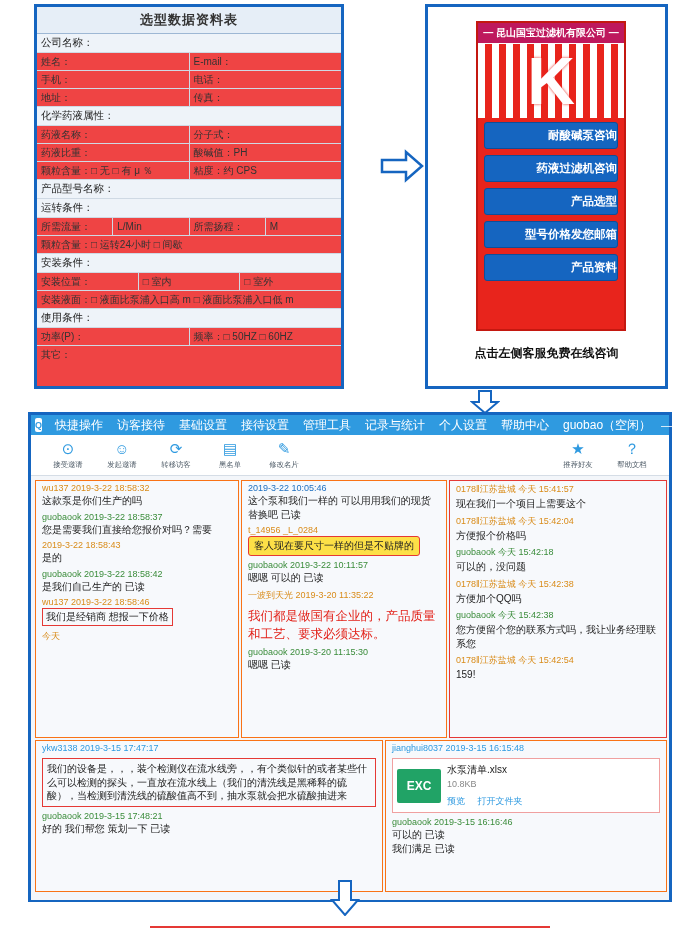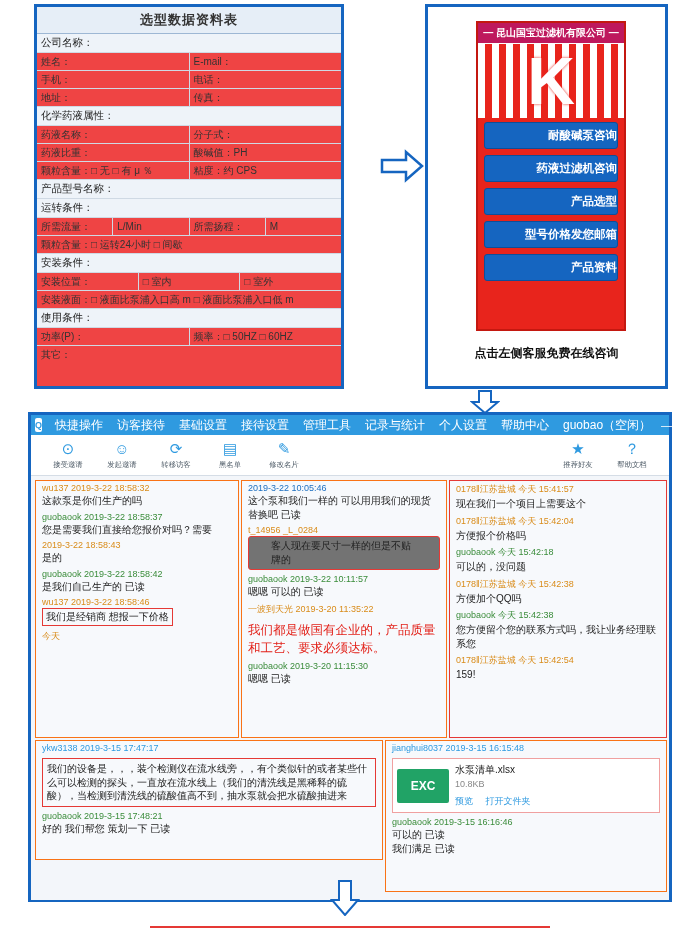--- a/index.html
+++ b/index.html
@@ -43,37 +43,37 @@
   .tool{display:flex;flex-direction:column;align-items:center;width:54px;color:#2f9ae0;}
   .tool .ticon{font-size:15px;line-height:15px;height:16px;}
   .tool .tlabel{font-size:8px;color:#4d5a66;margin-top:2px;white-space:nowrap;transform:scale(.92);}
   .tool-right{margin-left:auto;display:flex;}
 
   .chat-area{position:relative;height:424px;background:#f3f6fa;}
   .pane{position:absolute;background:#f7f9fc;border:1px solid #f97316;box-sizing:border-box;overflow:hidden;}
   .p1{left:4px;top:4px;width:204px;height:258px;}
   .p2{left:210px;top:4px;width:206px;height:258px;}
   .p3{left:418px;top:4px;width:218px;height:258px;}
-  .p4{left:4px;top:264px;width:348px;height:120px;}
+  .p4{left:4px;top:264px;width:348px;height:152px;}
   .p5{left:354px;top:264px;width:282px;height:152px;}
 
   .msg{padding:2px 6px;}
   .mhead{font-size:9px;color:#d98c1a;margin-bottom:1px;}
   .mhead.blue{color:#1d6fc0;}
   .mhead.green{color:#3a8c3a;}
   .mhead.teal{color:#2f9ae0;}
   .mtext{font-size:10px;color:#222;line-height:1.35;}
-  .bub{display:inline-block;background:#737373;border:1px solid #cfd9e4;border-radius:3px;padding:2px 22px;font-size:10px;}
+  .bub{display:inline-block;background:#fde047;border:1px solid #cfd9e4;border-radius:3px;padding:2px 5px;font-size:10px;}
 
   .redbox{border:1.5px solid #e53935;box-sizing:border-box;}
 
   .redtext{color:#e22119;font-size:12.5px;line-height:1.45;font-weight:400;}
 
   .filecard{border:1.5px solid #f0a0a0;padding:4px;display:flex;align-items:center;gap:6px;background:#fff;}
-  .exc{width:52px;height:34px;background:#21a366;color:#fff;font-size:12px;font-weight:bold;display:flex;align-items:center;justify-content:center;border-radius:2px;}
+  .exc{width:44px;height:34px;background:#21a366;color:#fff;font-size:12px;font-weight:bold;display:flex;align-items:center;justify-content:center;border-radius:2px;}
   .flabel{font-size:10px;color:#222;}
   .fsize{font-size:9px;color:#888;margin-top:2px;}
   .flinks{font-size:9px;color:#2f9ae0;margin-top:6px;}
 
   .arrow-mid{position:absolute;left:470px;top:390px;}
   .arrow-bot{position:absolute;left:330px;top:880px;}
   .bottom-line{position:absolute;left:150px;top:926px;width:400px;border-top:2px solid #e53935;}
 </style>
 </head>
 <body>

